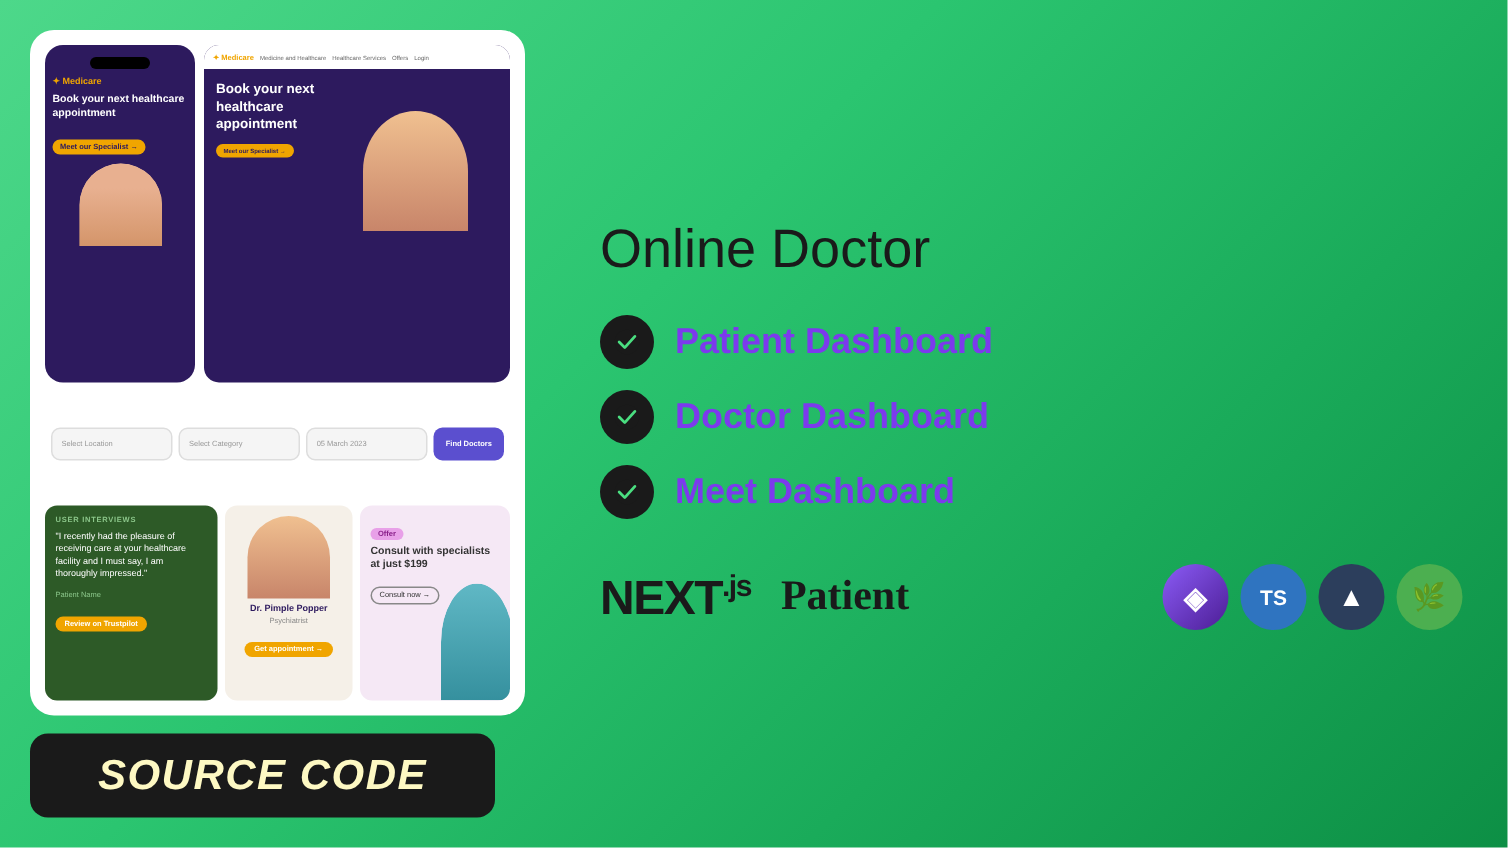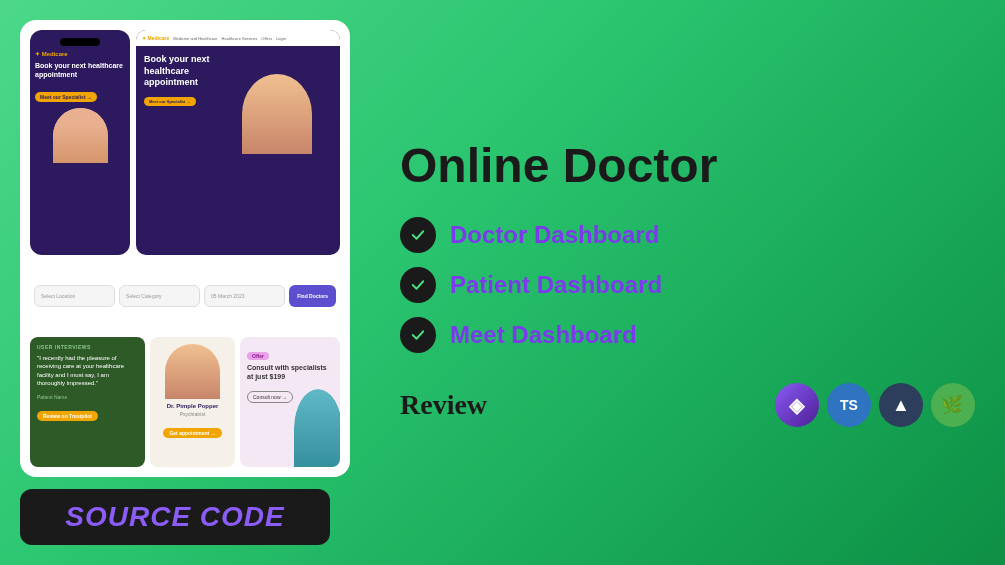--- a/index.html
+++ b/index.html
@@ -320,21 +320,21 @@
       width: 50px;
       height: 80px;
       background: linear-gradient(180deg, #70c8d0 0%, #40a0b0 100%);
       border-radius: 50% 50% 0 0;
       clip-path: inset(0 0 0 0 round 50% 50% 0 0);
     }
 
     
     .source-code-btn {
       background: #1a1a1a;
-      color: #8b5cf6;
+      color: #fef9c3;
       font-size: 28px;
       font-weight: 900;
       font-style: italic;
       border-radius: 12px;
       padding: 12px 20px;
       text-align: center;
       width: 310px;
       display: flex;
       align-items: center;
       justify-content: center;
@@ -346,22 +346,22 @@
     .right-panel {
       flex: 1;
       padding: 25px 30px;
       display: flex;
       flex-direction: column;
       justify-content: center;
       gap: 8px;
     }
 
     .app-title {
-      font-size: 48px;
-      font-weight: 700;
+      font-size: 36px;
+      font-weight: 400;
       color: #1a1a1a;
       line-height: 1.15;
       margin-bottom: 16px;
     }
 
     .feature-item {
       display: flex;
       align-items: center;
       gap: 14px;
       margin-bottom: 6px;
@@ -516,45 +516,48 @@
     <span>Online Doctor</span><br>
   </div>
 
   <div class="feature-item">
     <div class="check-icon">
       <svg viewBox="0 0 24 24" fill="none" xmlns="http://www.w3.org/2000/svg">
         <circle cx="12" cy="12" r="11" fill="#1a1a1a"></circle>
         <path d="M5 12l5 5 9-10" stroke="#4ade80" stroke-width="2.5" stroke-linecap="round" stroke-linejoin="round"></path>
       </svg>
     </div>
-    <span class="feature-label">Doctor Dashboard</span>
+    <span class="feature-label">Patient Dashboard</span>
   </div>
 
   <div class="feature-item">
     <div class="check-icon">
       <svg viewBox="0 0 24 24" fill="none" xmlns="http://www.w3.org/2000/svg">
         <circle cx="12" cy="12" r="11" fill="#1a1a1a"></circle>
         <path d="M5 12l5 5 9-10" stroke="#4ade80" stroke-width="2.5" stroke-linecap="round" stroke-linejoin="round"></path>
       </svg>
     </div>
-    <span class="feature-label">Patient Dashboard</span>
+    <span class="feature-label">Doctor Dashboard</span>
   </div>
 
   <div class="feature-item">
     <div class="check-icon">
       <svg viewBox="0 0 24 24" fill="none" xmlns="http://www.w3.org/2000/svg">
         <circle cx="12" cy="12" r="11" fill="#1a1a1a"></circle>
         <path d="M5 12l5 5 9-10" stroke="#4ade80" stroke-width="2.5" stroke-linecap="round" stroke-linejoin="round"></path>
       </svg>
     </div>
     <span class="feature-label">Meet Dashboard</span>
   </div>
 
   <div class="tech-stack">
-    <div class="resend-logo">Review</div>
+    <div class="nextjs-logo">
+      <span>NEXT</span><span class="nextjs-js">.js</span>
+    </div>
+    <div class="resend-logo">Patient</div>
     <div class="tech-icons">
 
       <div class="tech-icon-circle" style="background:linear-gradient(135deg,#8b5cf6,#4c1d95);font-size:22px;">
         <span style="font-size:20px;">◈</span>
       </div>
 
       <div class="tech-icon-circle" style="background:#2f74c0;font-size:14px;font-weight:900;">
         <span>TS</span>
       </div>
 

